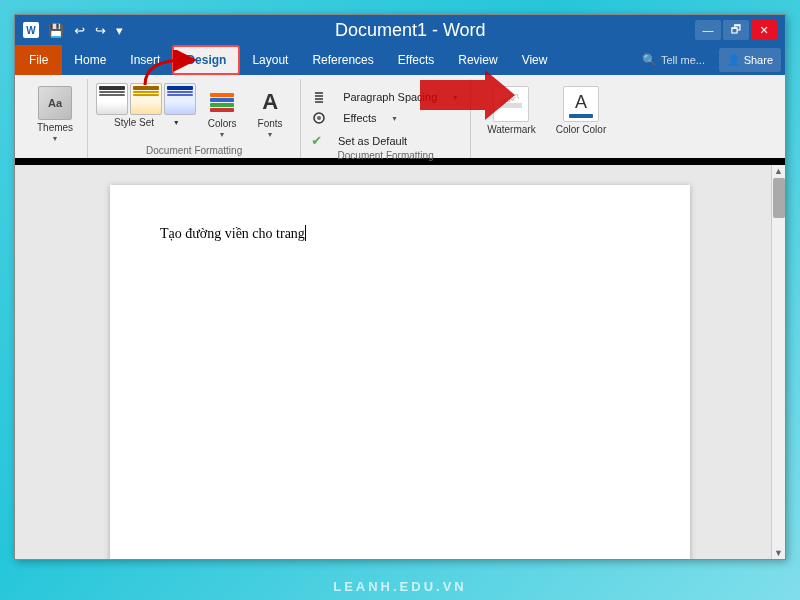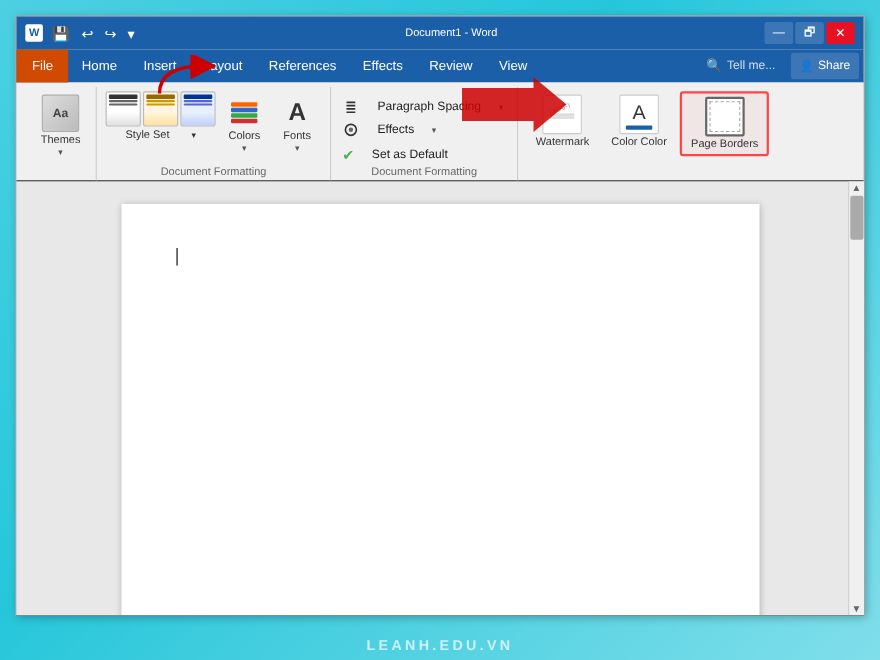--- a/index.html
+++ b/index.html
@@ -59,21 +59,21 @@
       gap: 4px;
     }
     .qa-btn {
       color: #fff;
       font-size: 13px;
       cursor: pointer;
       padding: 2px 3px;
     }
     .title-text {
       color: #fff;
-      font-size: 10px;
+      font-size: 18px;
       font-weight: normal;
     }
     .window-controls {
       display: flex;
       gap: 2px;
     }
     .win-btn {
       width: 26px;
       height: 20px;
       background: rgba(255,255,255,0.15);
@@ -113,21 +113,21 @@
       border: 2px solid #ff4444;
       border-radius: 3px;
       background: #f0f0f0;
       color: #1a5fa8;
       font-weight: 600;
     }
 
     
     .ribbon {
       background: #f0f0f0;
-      border-bottom: 1px solid #000000;
+      border-bottom: 7px solid #000000;
       height: 90px;
       display: flex;
       flex-shrink: 0;
       padding: 4px 8px 0 8px;
       align-items: flex-start;
     }
     .ribbon-group {
       display: flex;
       flex-direction: column;
       align-items: flex-start;
@@ -375,20 +375,23 @@
 
   <div class="menu-bar">
     <div class="menu-item file-tab">
       <span>File</span>
     </div>
     <div class="menu-item">
       <span>Home</span>
     </div>
     <div class="menu-item">
       <span>Insert</span>
+    </div>
+    <div class="menu-item highlighted" style="position:relative;">
+      <span>Design</span>
     </div>
     <div class="menu-item">
       <span>Layout</span>
     </div>
     <div class="menu-item">
       <span>References</span>
     </div>
     <div class="menu-item">
       <span>Effects</span>
     </div>
@@ -516,26 +519,20 @@
         </div>
 
         <div class="page-bg-btn">
           <div class="page-bg-icon" style="flex-direction:column;align-items:center;justify-content:flex-end;padding-bottom:3px;">
             <span style="font-size:18px;color:#333;font-weight:normal;">A</span>
             <div style="width:24px;height:4px;background:#1a5fa8;border-radius:1px;margin-top:1px;"></div>
           </div>
           <span class="page-bg-label">Color Color</span>
         </div>
 
-        <div class="page-bg-btn highlighted">
-          <div class="page-bg-icon" style="border:2px solid #666;position:relative;">
-            <div style="position:absolute;top:2px;left:2px;right:2px;bottom:2px;border:1px dashed #aaa;"></div>
-          </div>
-          <span class="page-bg-label">Page Borders</span>
-        </div>
       </div>
     </div>
 
     <svg class="arrow-overlay" style="position:absolute;top:35px;left:120px;width:80px;height:40px;">
       <defs>
         <marker id="ah1" markerWidth="8" markerHeight="8" refX="4" refY="4" orient="auto">
           <polygon points="0,0 8,4 0,8" fill="#cc0000"></polygon>
         </marker>
       </defs>
       <path d="M10,35 Q10,10 50,10" fill="none" stroke="#cc0000" stroke-width="3" marker-end="url(#ah1)"></path>
@@ -550,21 +547,21 @@
       </marker>
     </defs>
 
     <polygon points="15,10 80,10 80,0 110,25 80,50 80,40 15,40" fill="#cc0000" opacity="0.85"></polygon>
   </svg>
 
   <div class="doc-area">
     <div style="flex:1;overflow:auto;position:relative;">
       <div class="doc-page">
         <p class="doc-text">
-          <span class="doc-cursor"></span>
+          <span>Tạo đường viền cho trang</span><span class="doc-cursor"></span>
         </p>
       </div>
     </div>
     <div class="doc-scroll">
       <div style="display:flex;align-items:center;justify-content:center;height:12px;font-size:9px;color:#666;">▲</div>
       <div class="scroll-thumb"></div>
       <div style="position:absolute;bottom:0;left:0;right:0;display:flex;align-items:center;justify-content:center;height:12px;font-size:9px;color:#666;">▼</div>
     </div>
   </div>
 

